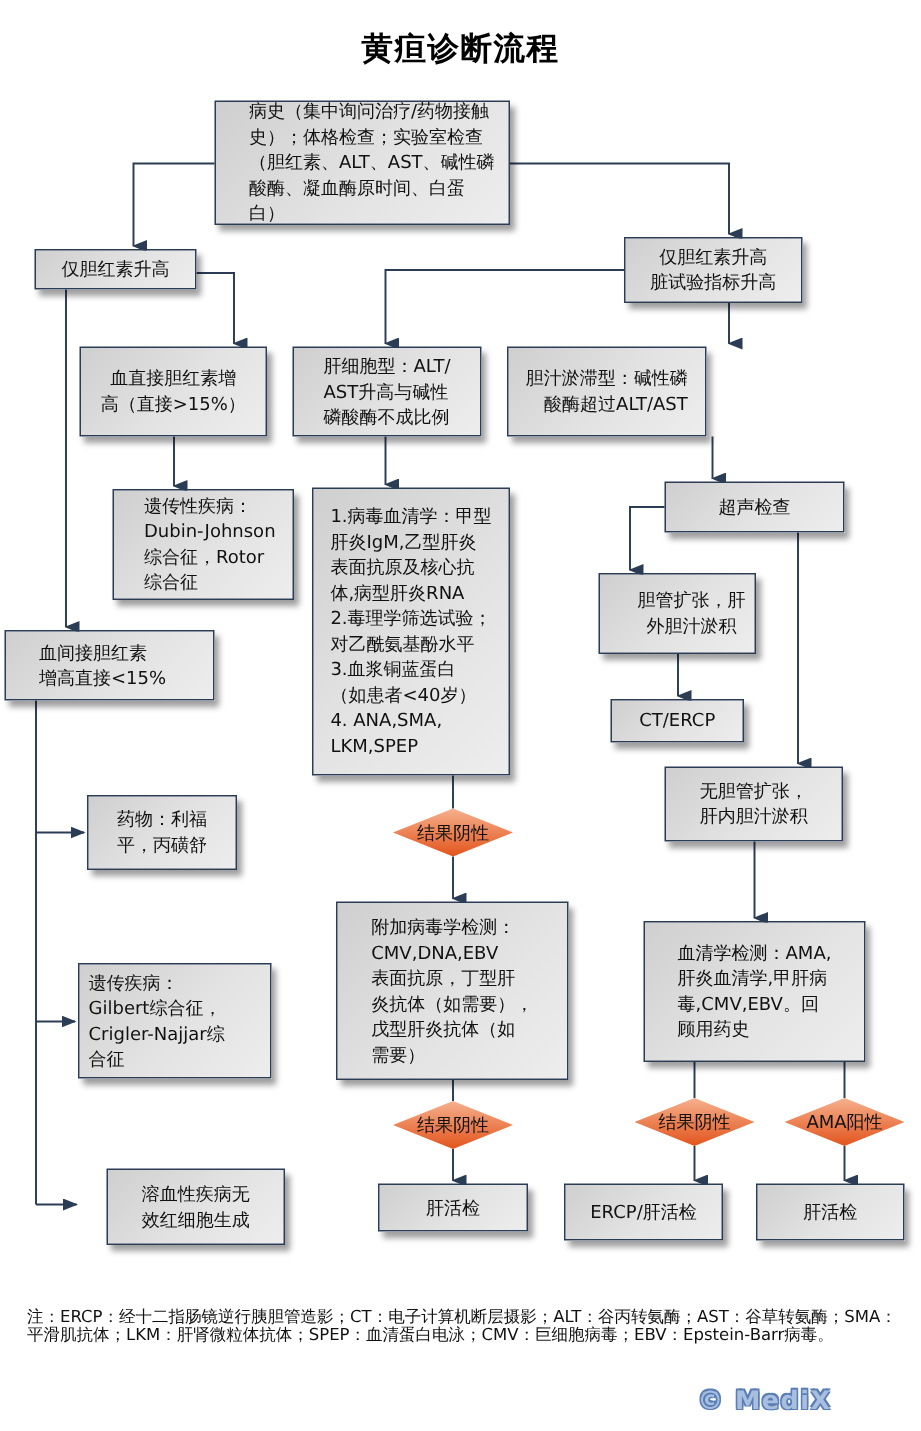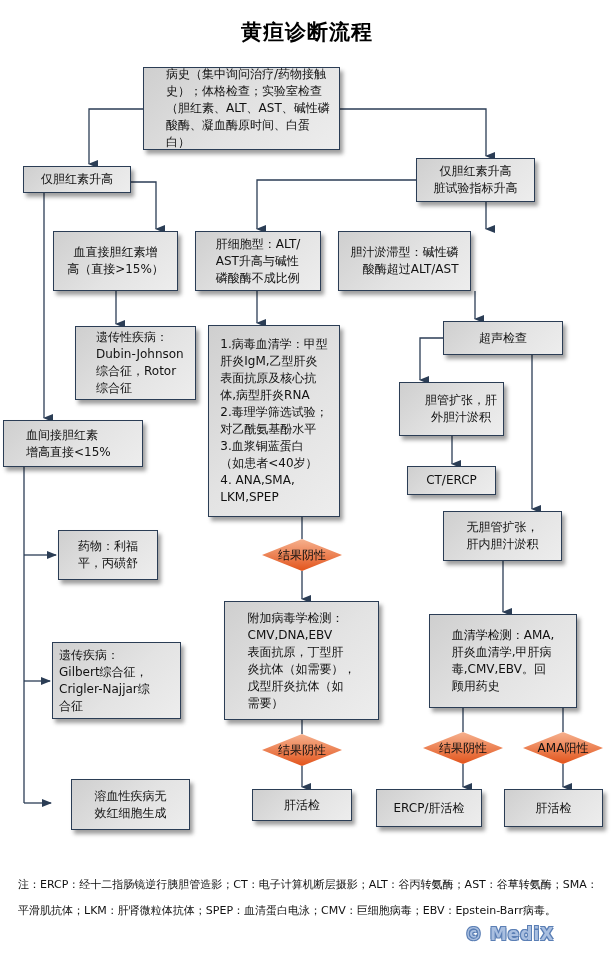--- a/index.html
+++ b/index.html
@@ -15,21 +15,21 @@
          justify-content: center; text-align: center; padding: 3px 6px; }
   .box.left { justify-content: flex-start; text-align: left; }
   .box .txt { white-space: pre-line; }
   .box.list .txt { text-align: left; }
   .diamond { position: absolute; width: 80px; height: 32px; display: flex;
              align-items: center; justify-content: center; font-size: 12px; color: #111; }
   .diamond svg { position: absolute; left: 0; top: 0; }
   .diamond span { position: relative; }
   svg.lines { position: absolute; left: 0; top: 0; }
   .note { position: absolute; left: 18px; top: 872px; width: 585px; font-size: 11px;
-          line-height: 26px; color: #111; }
+          line-height: 12px; color: #111; }
   .logo { position: absolute; left: 465px; top: 924px; font-size: 17px; font-weight: bold;
           color: #a9bfe0; letter-spacing: 1px;
           text-shadow: 1px 1px 0 #5b7fb5, -1px -1px 0 #5b7fb5, 1px -1px 0 #5b7fb5, -1px 1px 0 #5b7fb5; }
 </style>
 </head>
 <body>
 
 <div class="title">黄疸诊断流程</div>
 
 <svg class="lines" width="614" height="954">

